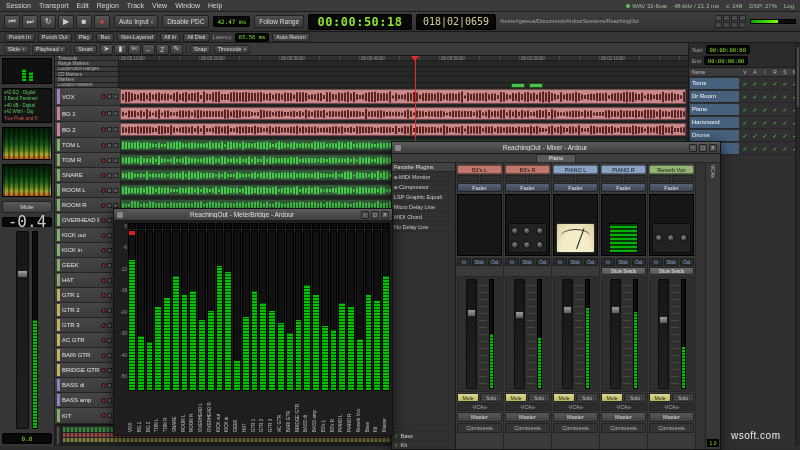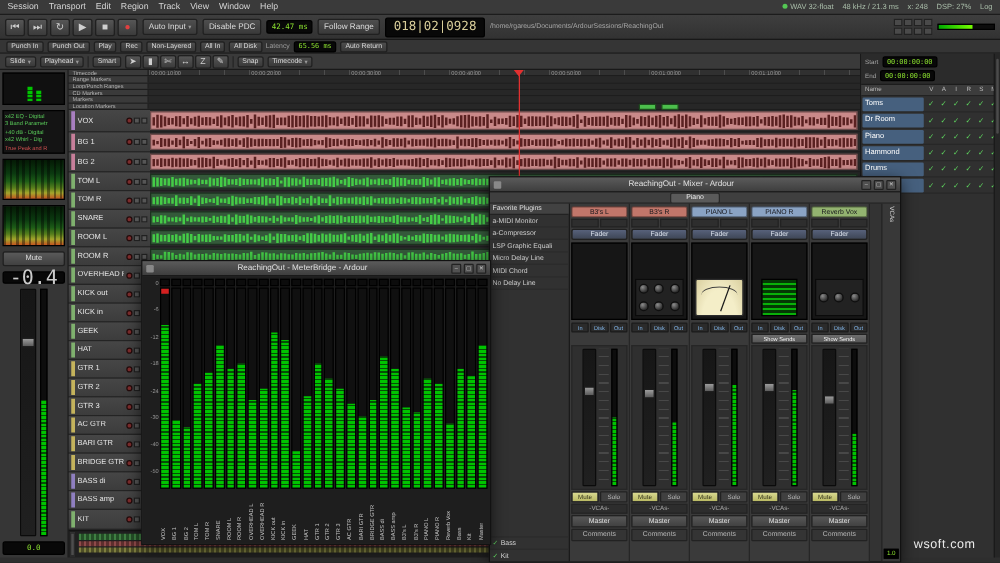--- a/index.html
+++ b/index.html
@@ -190,21 +190,22 @@
         <button class="tbtn">■</button>
         <button class="tbtn rec">●</button>
       </span>
     <span class="cbtn">
         <span>Auto Input</span>
         <span class="caret">▾</span>
       </span>
     <span class="cbtn">Disable PDC</span>
     <span class="lcd tiny">42.47 ms</span>
     <span class="cbtn">Follow Range</span>
-    <span class="lcd sec">018|02|0928</span>
+    <span class="lcd main">00:00:50:18</span>
+    <span class="lcd sec">018|02|0659</span>
     <span class="path">/home/rgareus/Documents/ArdourSessions/ReachingOut</span>
     <span id="tr-right">
       <span class="iog">
         <span class="sqb"></span>
           <span class="sqb"></span>
           <span class="sqb"></span>
           <span class="sqb"></span>
           <span class="sqb"></span>
           <span class="sqb"></span>
           <span class="sqb"></span>

